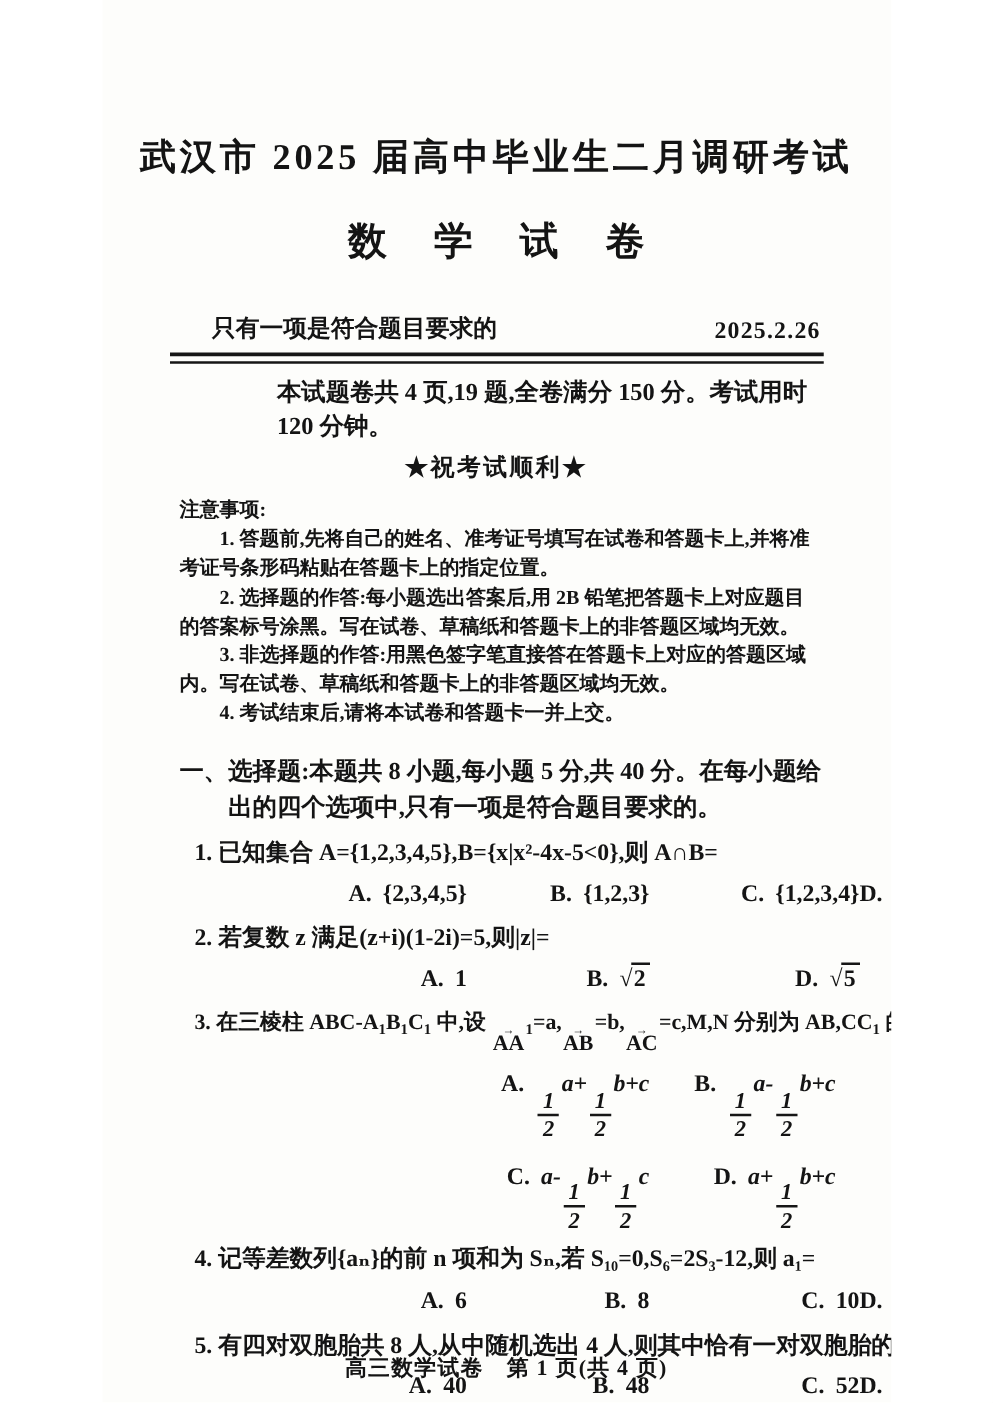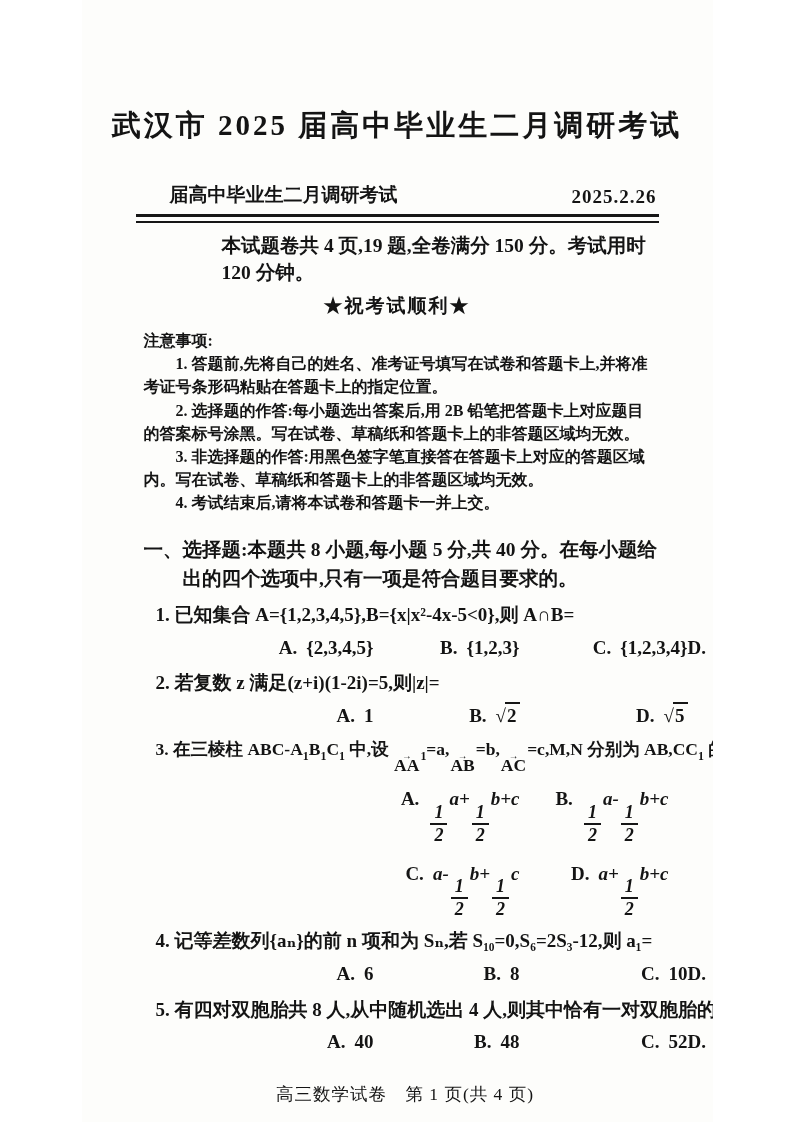--- a/index.html
+++ b/index.html
@@ -31,31 +31,32 @@
   .math-bi .om{font-style:italic;}
   sub{font-size:0.68em;line-height:0;}
   .frac{display:inline-flex;flex-direction:column;align-items:center;vertical-align:-0.7em;line-height:1.05;margin:0 2px;font-size:0.95em;}
   .frac .num{border-bottom:2px solid #161616;padding:0 4px 1px;}
   .frac .den{padding-top:1px;}
   .sqrt{white-space:nowrap;}
   .sqrt .rad{border-top:2px solid #161616;margin-left:-1px;padding:1px 3px 0 2px;}
   .vec{display:inline-flex;flex-direction:column;align-items:center;line-height:1;vertical-align:-0.12em;margin:0 1px;}
   .vec .vec-arrow{font-size:0.55em;line-height:0.55;transform:translateY(1px);}
   .vec .vec-body{text-align:center;}
-  .footer{position:absolute;left:16px;right:0;bottom:16px;text-align:center;font-size:17.5px;font-weight:normal;letter-spacing:1px;}
+  .footer{position:absolute;left:16px;right:0;bottom:16px;text-align:center;font-size:17.5px;font-weight:bold;letter-spacing:1px;}
 </style>
 </head>
 <body>
 
 <div class="page">
 
   <div class="title">武汉市 2025 届高中毕业生二月调研考试</div>
+  <div class="subtitle">数 学 试 卷</div>
 
   <div class="issuer-row">
-    <span class="issuer">届高中毕业生二月调研考试</span>
+    <span class="issuer">只有一项是符合题目要求的</span>
     <span class="date">2025.2.26</span>
   </div>
 
   <div class="double-rule"></div>
 
   <div class="meta-line">本试题卷共 4 页,19 题,全卷满分 150 分。考试用时 120 分钟。</div>
   <div class="wish-line">★祝考试顺利★</div>
 
   <div class="notes">
     <p class="notes-title">注意事项:</p>

